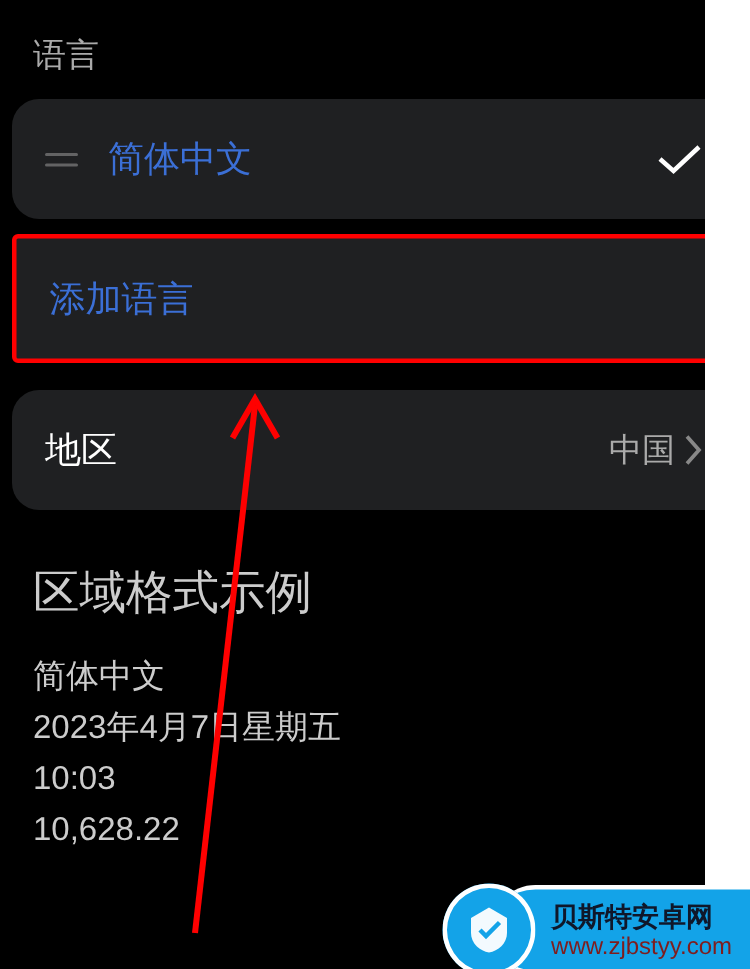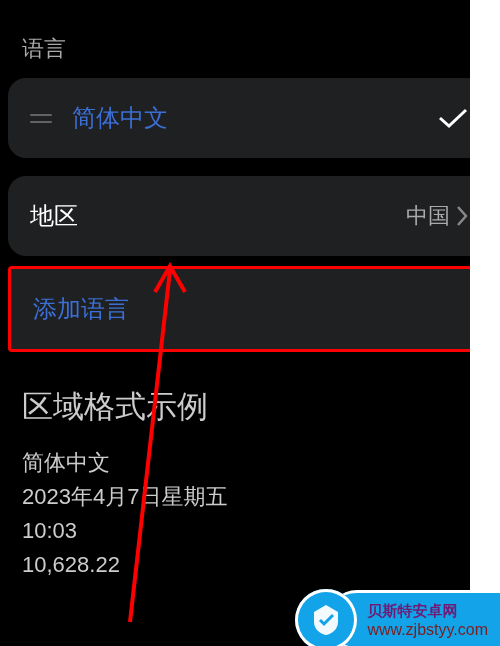--- a/index.html
+++ b/index.html
@@ -10,21 +10,21 @@
     body {
       width: 500px;
       height: 646px;
       background: #000000;
       font-family: -apple-system, "Helvetica Neue", Arial, sans-serif;
       color: #ffffff;
       position: relative;
       overflow: hidden;
     }
     .container {
-      padding: 12px 8px;
+      padding: 0 8px;
     }
     .section-title {
       color: #aaaaaa;
       font-size: 22px;
       padding: 22px 14px 14px 14px;
     }
     .card {
       background: #1f2022;
       border-radius: 18px;
       padding: 24px 22px;
@@ -126,22 +126,22 @@
       border-radius: 30px 0 0 30px;
       margin-left: -30px;
       padding: 6px 40px 6px 40px;
       display: flex;
       flex-direction: column;
       justify-content: center;
       border-top: 3px solid #fff;
       border-bottom: 3px solid #fff;
     }
     .wm-line1 {
-      color: #701a75;
-      font-size: 15px;
+      color: #0f172a;
+      font-size: 18px;
       font-weight: 600;
       white-space: nowrap;
     }
     .wm-line2 {
       color: #7f1d1d;
       font-size: 16px;
       white-space: nowrap;
     }
     .right-edge {
       position: absolute;
@@ -167,34 +167,34 @@
         <span></span>
           <span></span>
       </div>
       <div class="blue-text">简体中文</div>
     </div>
     <svg width="34" height="24" class="checkmark-svg">
       <polyline points="4,12 13,20 30,4"></polyline>
     </svg>
   </div>
 
+  <div class="card card-highlighted">
+    <div class="blue-text">添加语言</div>
+  </div>
+
   <div class="card" style="margin-top:18px;">
     <div class="white-text">地区</div>
     <div class="region-row">
       <div class="value-text">中国</div>
       <svg width="16" height="26" style="margin-left:4px;" class="chevron-svg">
         <polyline points="4,4 12,13 4,22"></polyline>
       </svg>
     </div>
   </div>
 
-  <div class="card card-highlighted">
-    <div class="blue-text">添加语言</div>
-  </div>
-
   <div class="details-block">
     <div class="details-title">区域格式示例</div>
     <div class="details-line">简体中文</div>
     <div class="details-line">2023年4月7日星期五</div>
     <div class="details-line">10:03</div>
     <div class="details-line">10,628.22</div>
   </div>
 
 </div>
 

